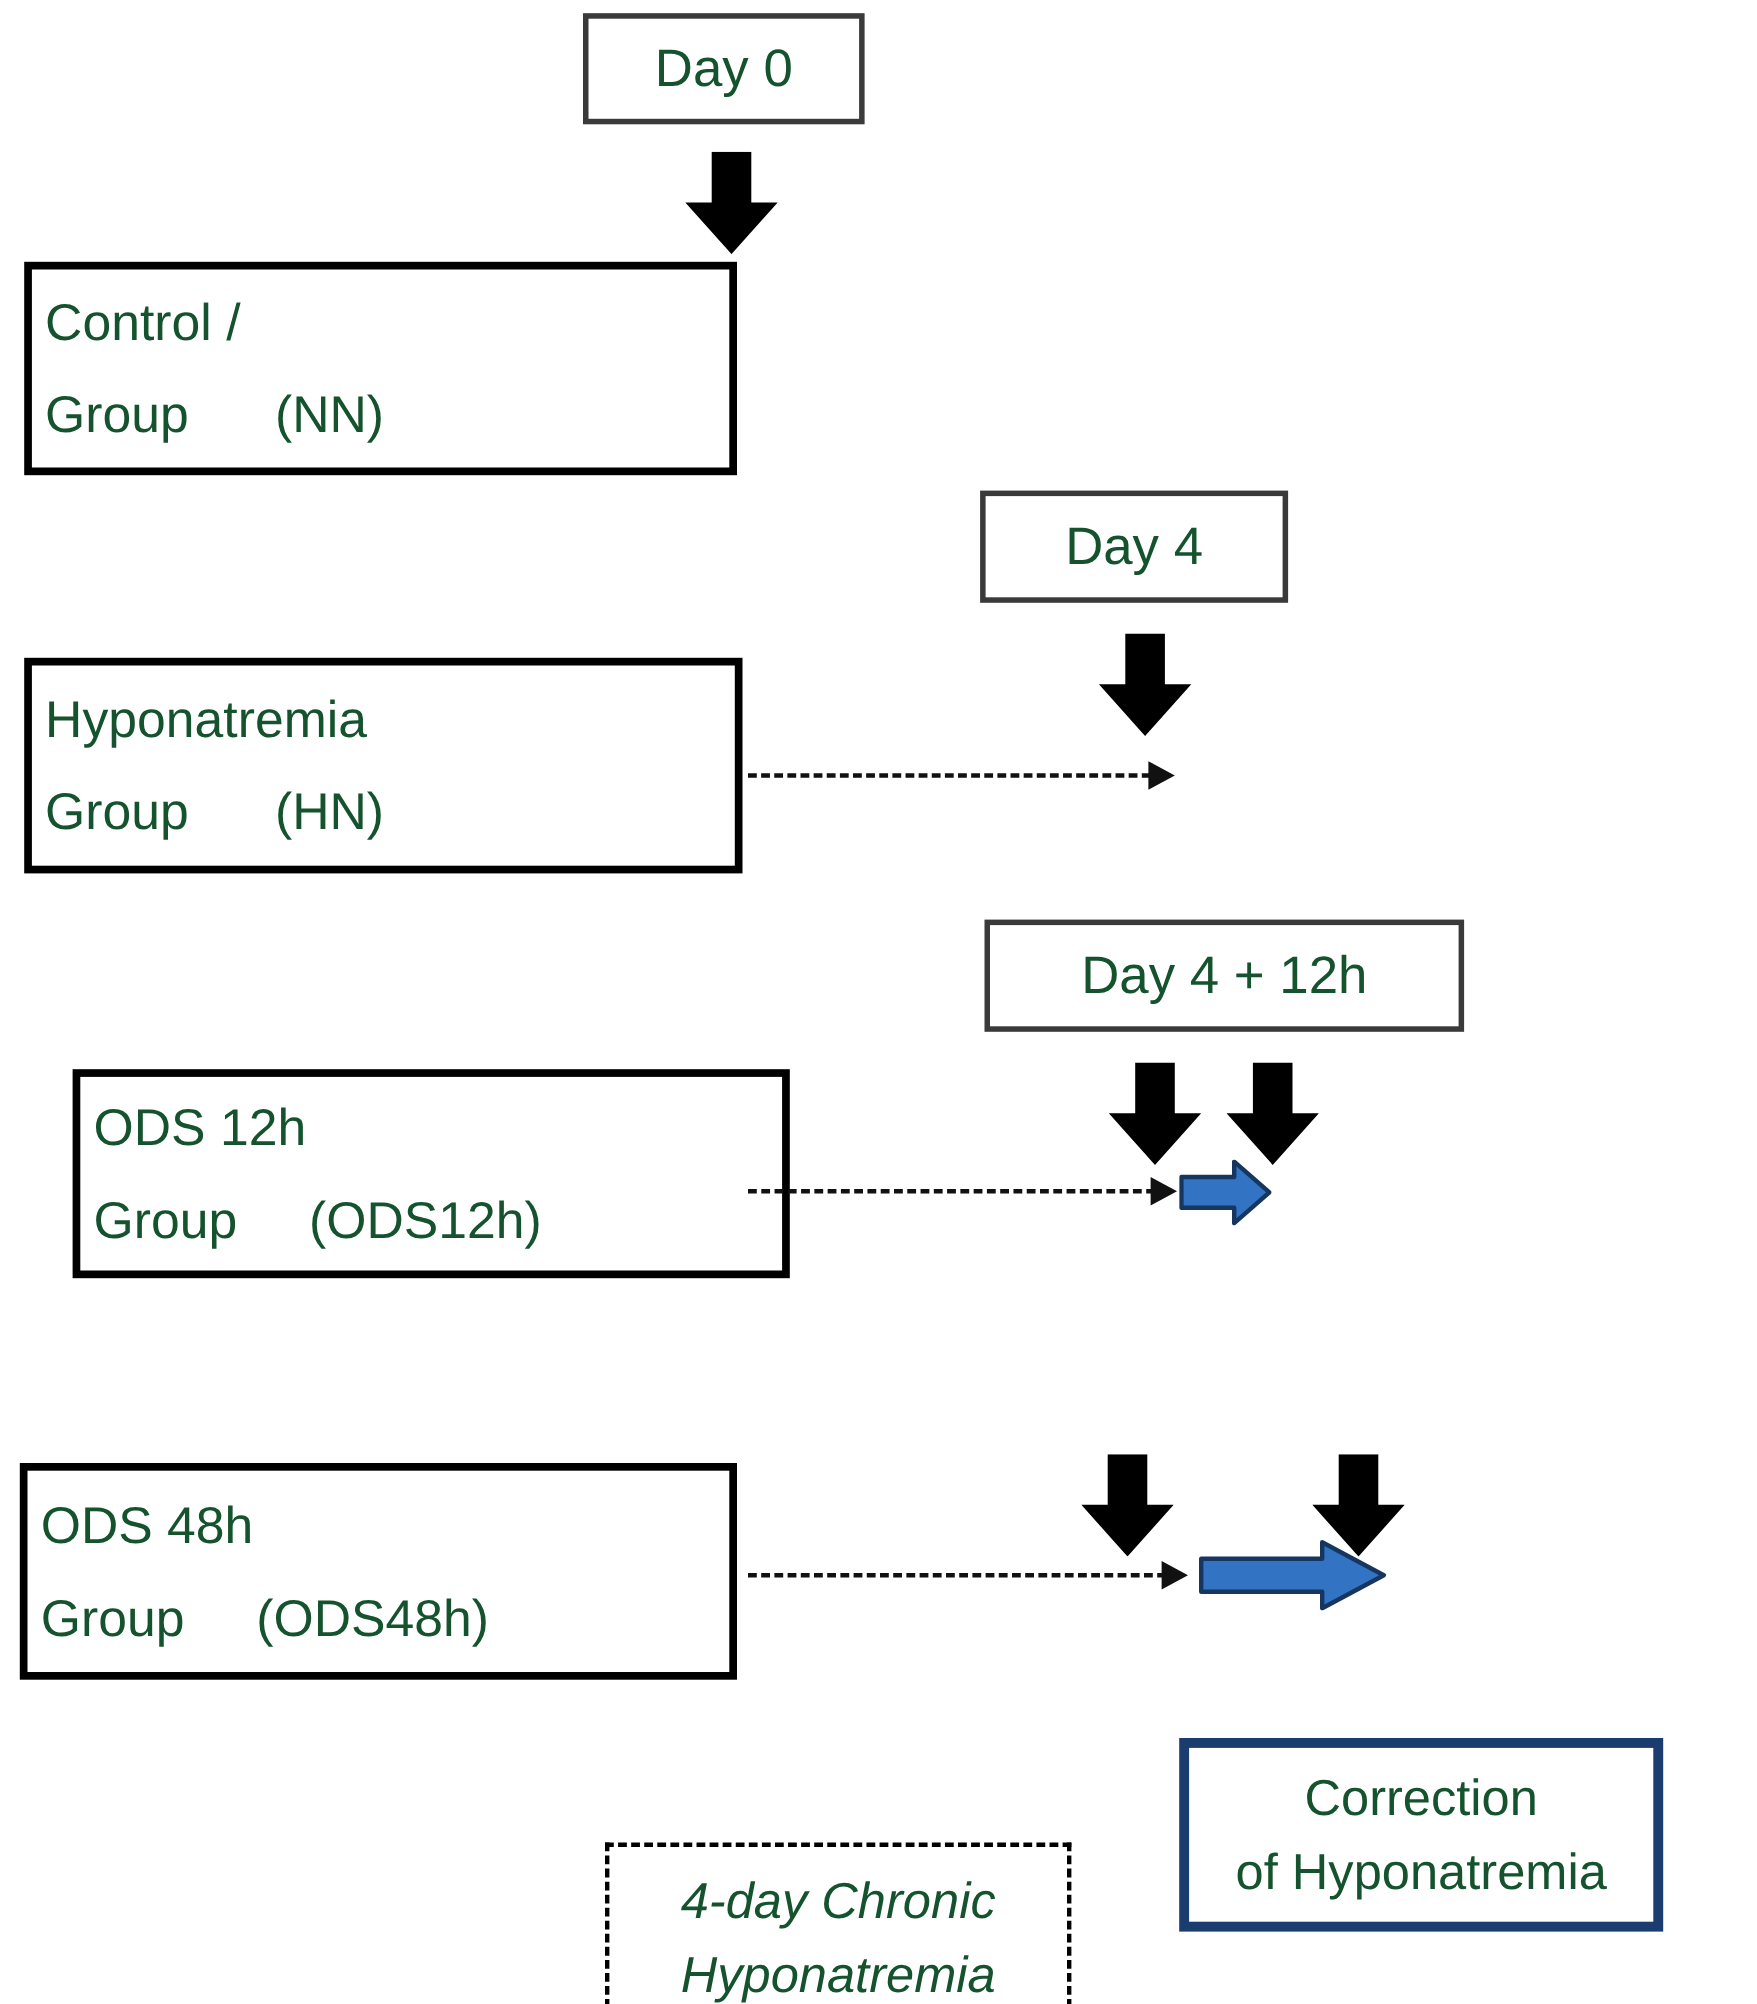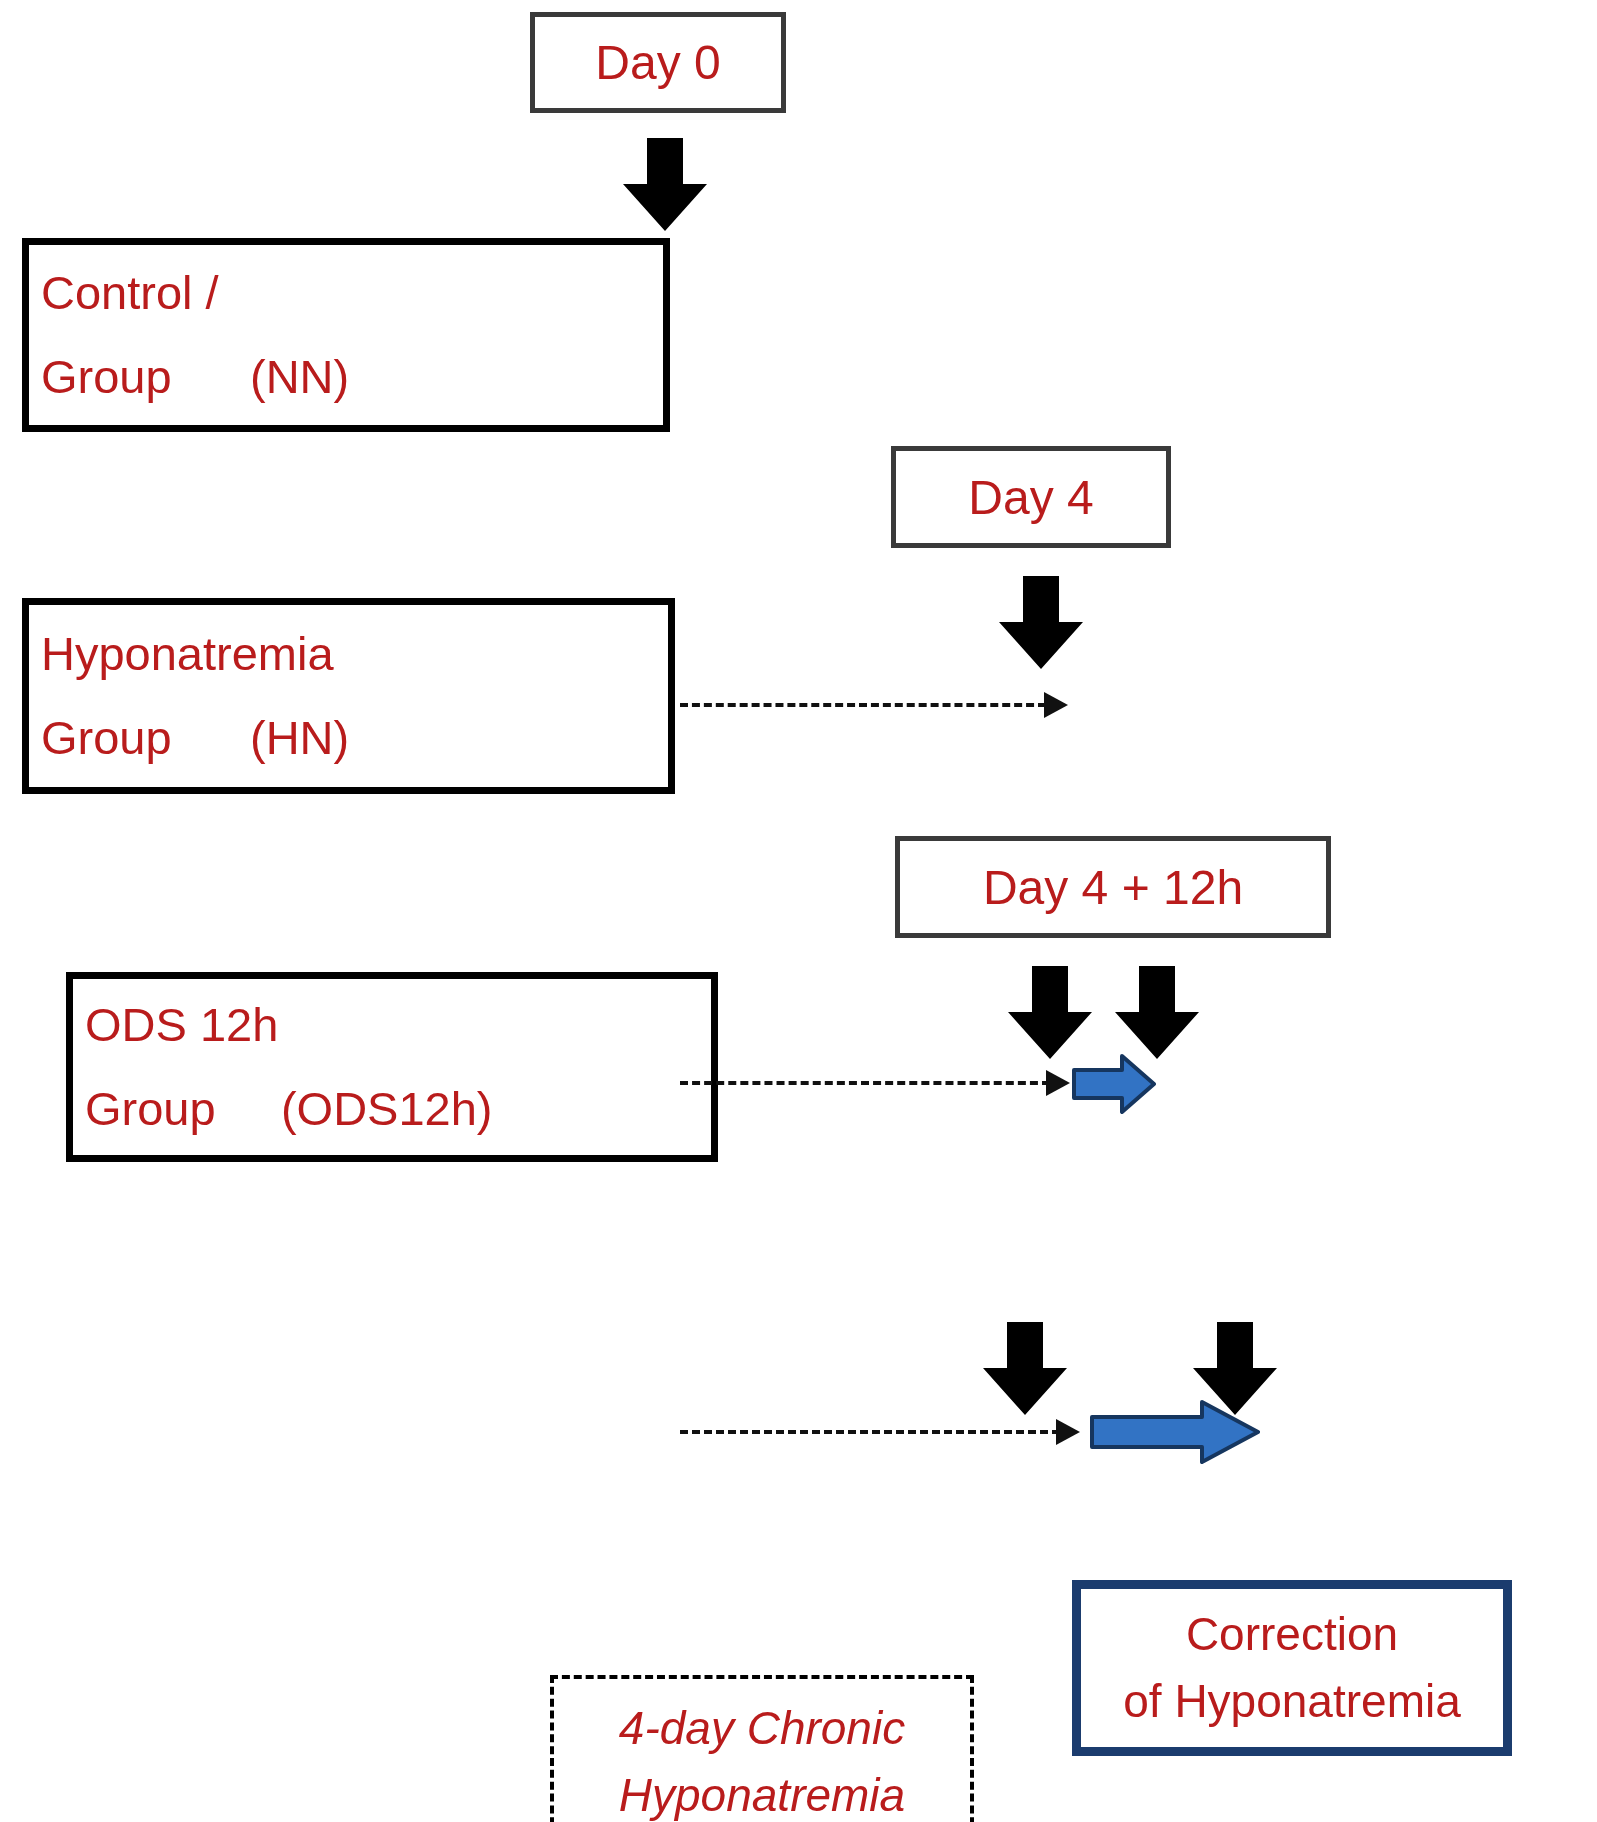--- a/index.html
+++ b/index.html
@@ -1,21 +1,21 @@
 <!DOCTYPE html>
 <html><head>
 <meta charset="utf-8">
 <style>
   html,body{margin:0;padding:0;background:#ffffff;}
   #canvas{
     position:relative;
     width:1597px;height:1822px;
     background:#ffffff;
     font-family:"Liberation Sans", sans-serif;
-    color:#b91c1c;
+    color:#14532d;
     overflow:hidden;
   }
   .abs{position:absolute;}
   .group-box{
     border:7px solid #000;
     background:#fff;
     display:flex;align-items:center;
     padding-left:12px;box-sizing:border-box;
     font-size:47px;line-height:1.78;
   }
@@ -104,20 +104,24 @@
   </svg>
 
 
   <svg class="abs" style="left:983px;top:1322px;" width="84" height="93" viewBox="0 0 84 93">
     <polygon points="24,0 60,0 60,46 84,46 42,93 0,46 24,46" fill="#000"></polygon>
   </svg>
   <svg class="abs" style="left:1193px;top:1322px;" width="84" height="93" viewBox="0 0 84 93">
     <polygon points="24,0 60,0 60,46 84,46 42,93 0,46 24,46" fill="#000"></polygon>
   </svg>
 
+  <div class="abs group-box" style="left:18px;top:1330px;width:652px;height:197px;">
+    <span class="txt">ODS 48h
+Group     (ODS48h)</span>
+  </div>
 
   <div class="abs dashed-line" style="left:680px;top:1430px;width:380px;"></div>
   <div class="abs dashed-head" style="left:1056px;top:1419px;"></div>
 
   <svg class="abs" style="left:1090px;top:1400px;" width="170" height="64" viewBox="0 0 170 64">
     <polygon points="2,17 112,17 112,2 168,32 112,62 112,47 2,47" stroke-width="4" stroke-linejoin="round" fill="#3273c4" stroke="#16365f"></polygon>
   </svg>
 
   <div class="abs legend-box legend-dashed" style="left:550px;top:1675px;width:424px;height:174px;font-style:italic;">
     <span class="txt">4-day Chronic

